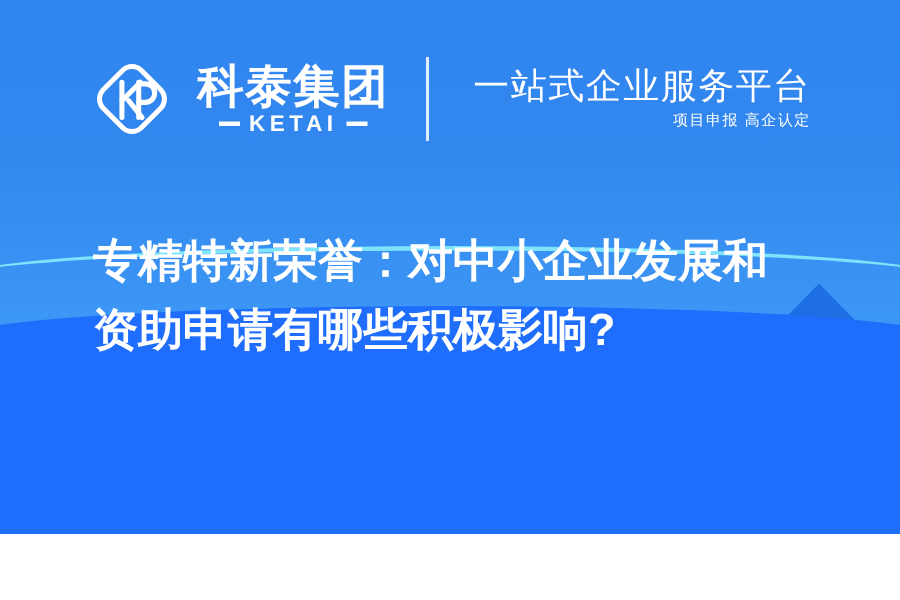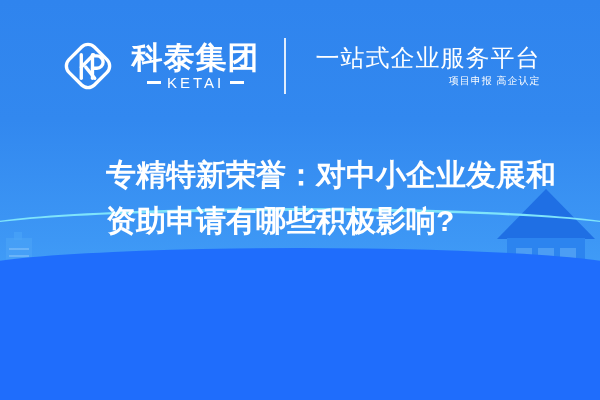--- a/index.html
+++ b/index.html
@@ -7,21 +7,21 @@
     padding: 0;
     background: #ffffff;
   }
   body {
     font-family: "Liberation Sans", "DejaVu Sans", sans-serif;
   }
 
   .banner {
     position: relative;
     width: 600px;
-    height: 400px;
+    height: 356px;
     overflow: hidden;
     background: #0369a1;
   }
 
   
   .bg-sky {
     position: absolute;
     inset: 0;
     background: linear-gradient(180deg,
                 #2f84ee 0%,
@@ -207,21 +207,21 @@
     letter-spacing: 1px;
     line-height: 1;
     white-space: nowrap;
   }
   .logo-en {
     display: flex;
     align-items: center;
     gap: 6px;
     color: #ffffff;
     font-size: 15px;
-    font-weight: normal;
+    font-weight: bold;
     letter-spacing: 3px;
     line-height: 1;
   }
   .logo-en .dash {
     display: block;
     width: 14px;
     height: 3px;
     background: #ffffff;
   }
 
@@ -253,21 +253,20 @@
     letter-spacing: 1px;
     white-space: nowrap;
   }
 
   
   .title-wrap {
     position: absolute;
     left: 62px;
     top: 152px;
     width: 492px;
-    margin-left: 44px;
   }
   .title-line {
     color: #ffffff;
     font-size: 30px;
     font-weight: bold;
     line-height: 46px;
     letter-spacing: 0px;
     white-space: nowrap;
   }
 </style>

